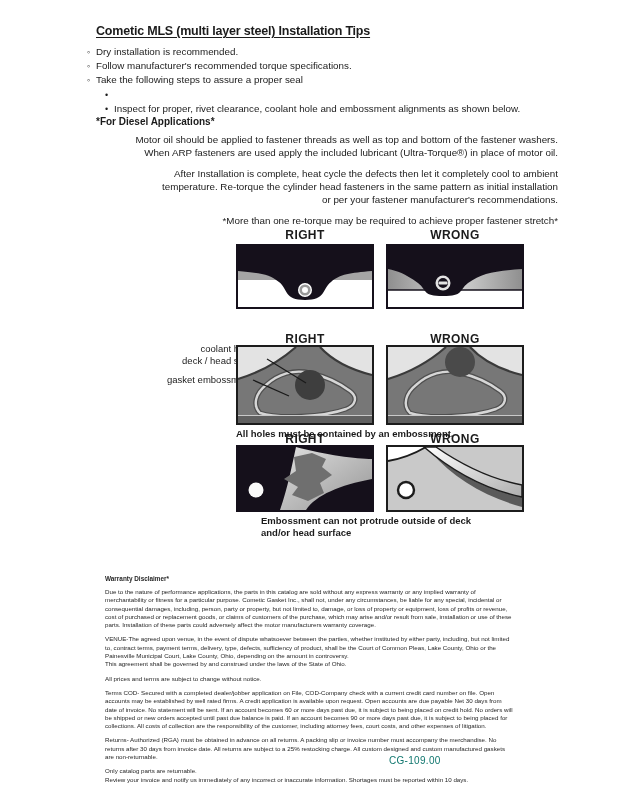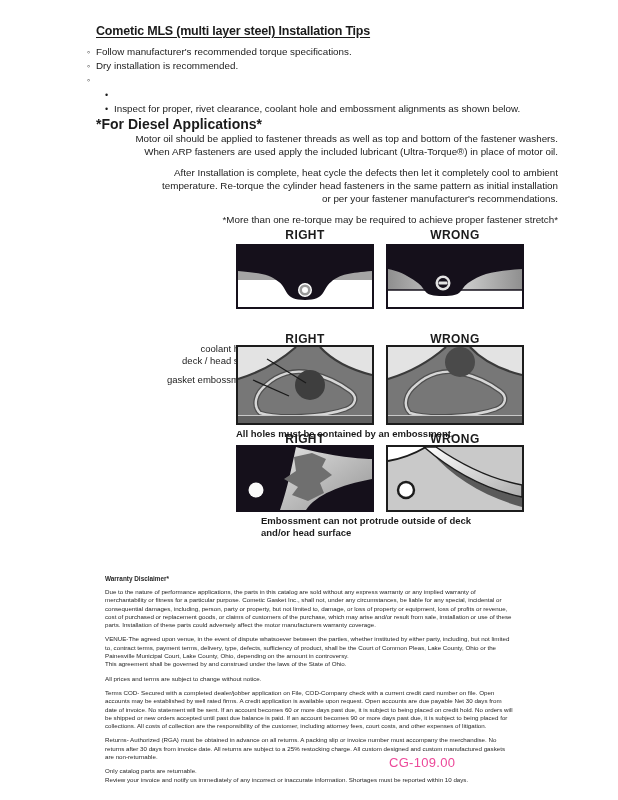--- a/index.html
+++ b/index.html
@@ -26,58 +26,59 @@
   
   .tips{position:absolute;left:87px;top:45px;width:480px;font-size:9.8px;line-height:13.2px;}
   .tip-row{display:flex;}
   .tip-row .mk{width:9px;flex:0 0 9px;text-align:left;}
   .tip-row.sub{margin-left:18px;}
   .tip-row .mk.open::before{content:"◦";font-size:9px;}
   .tip-row .mk.solid::before{content:"•";font-size:9px;}
 
   
   .diesel{position:absolute;left:96px;top:116px;width:462px;}
-  .diesel h2{font-size:14px;font-weight:bold;}
+  .diesel h2{font-size:10px;font-weight:bold;margin-bottom:6px;}
   .diesel p{font-size:9.8px;line-height:13px;margin-bottom:8px;white-space:pre-line;text-align:right;}
 
   
   .diagrams{position:absolute;left:0;top:225px;width:618px;height:350px;padding-left:36px;}
   .rw-label{position:absolute;width:138px;text-align:center;font-size:12px;font-weight:bold;letter-spacing:0.4px;}
   .dimg{position:absolute;width:138px;display:block;}
   .cap{position:absolute;font-size:9.5px;font-weight:bold;white-space:pre-line;line-height:11.5px;}
   .cap.center{width:288px;text-align:left;}
   .ann{position:absolute;font-size:9.5px;line-height:11.5px;text-align:right;white-space:pre-line;}
   .leaders{position:absolute;left:0;top:0;width:618px;height:350px;pointer-events:none;}
 
   
   .legal{position:absolute;left:105px;top:575px;width:410px;color:#262626;}
   .legal h3{font-size:6.4px;font-weight:bold;margin-bottom:6px;}
   .legal p{font-size:6.2px;line-height:8.3px;margin-bottom:6px;white-space:pre-line;}
 
   
-  .footer-code{position:absolute;left:389px;top:755px;font-size:13px;letter-spacing:0.3px;color:#ec4899;}
+  .footer-code{position:absolute;left:389px;top:755px;font-size:10px;letter-spacing:0.3px;color:#0f766e;}
 </style>
 </head>
 <body>
 
 <div class="page">
 
   <h1 class="title">Cometic MLS (multi layer steel) Installation Tips</h1>
 
   <div class="tips">
     <div class="tip-row">
       <span class="mk open"></span>
-      <span>Follow manufacturer's recommended torque specifications.</span>
+      <span>Dry installation is recommended.</span>
     </div>
     <div class="tip-row">
       <span class="mk open"></span>
-      <span>Dry installation is recommended.</span>
+      <span>Follow manufacturer's recommended torque specifications.</span>
     </div>
     <div class="tip-row">
       <span class="mk open"></span>
+      <span>Take the following steps to assure a proper seal</span>
     </div>
     <div class="tip-row sub">
       <span class="mk solid"></span>
     </div>
     <div class="tip-row sub">
       <span class="mk solid"></span>
       <span>Inspect for proper, rivet clearance, coolant hole and embossment alignments as shown below.</span>
     </div>
   </div>
 

